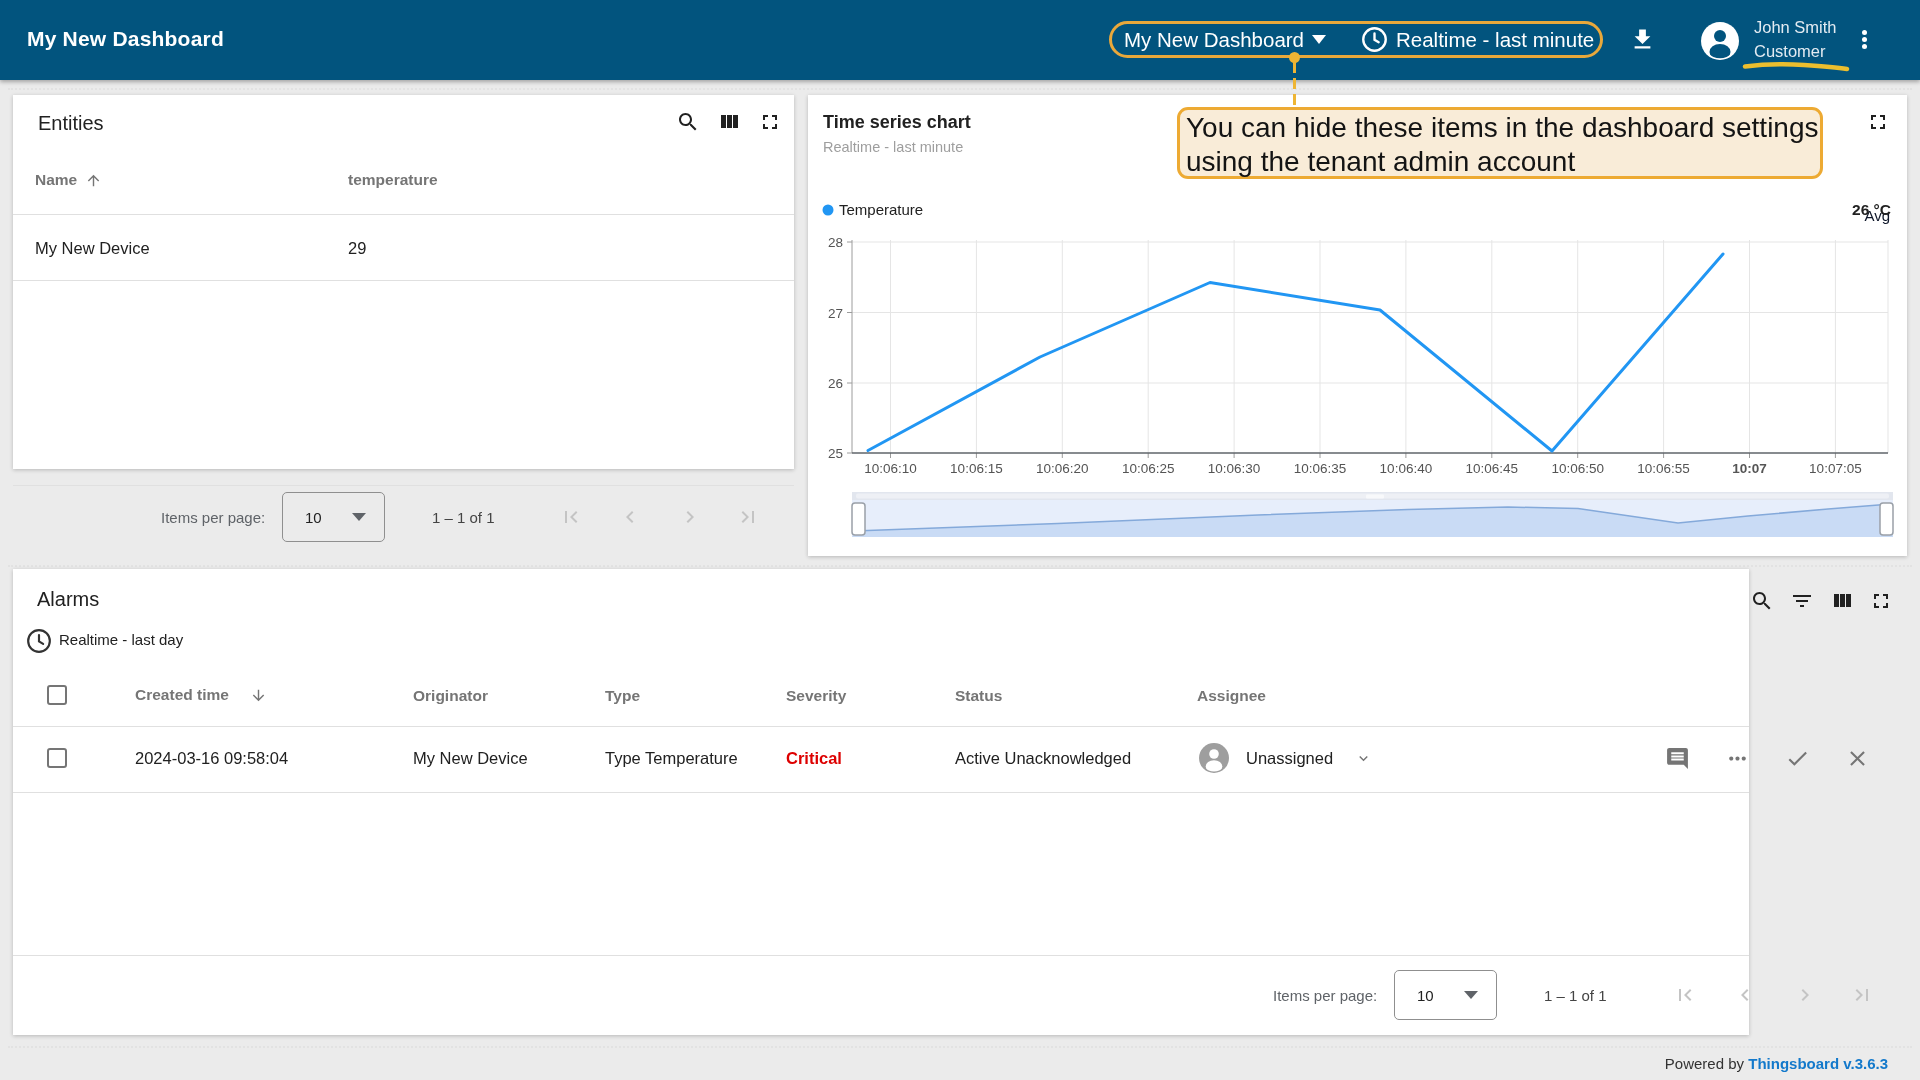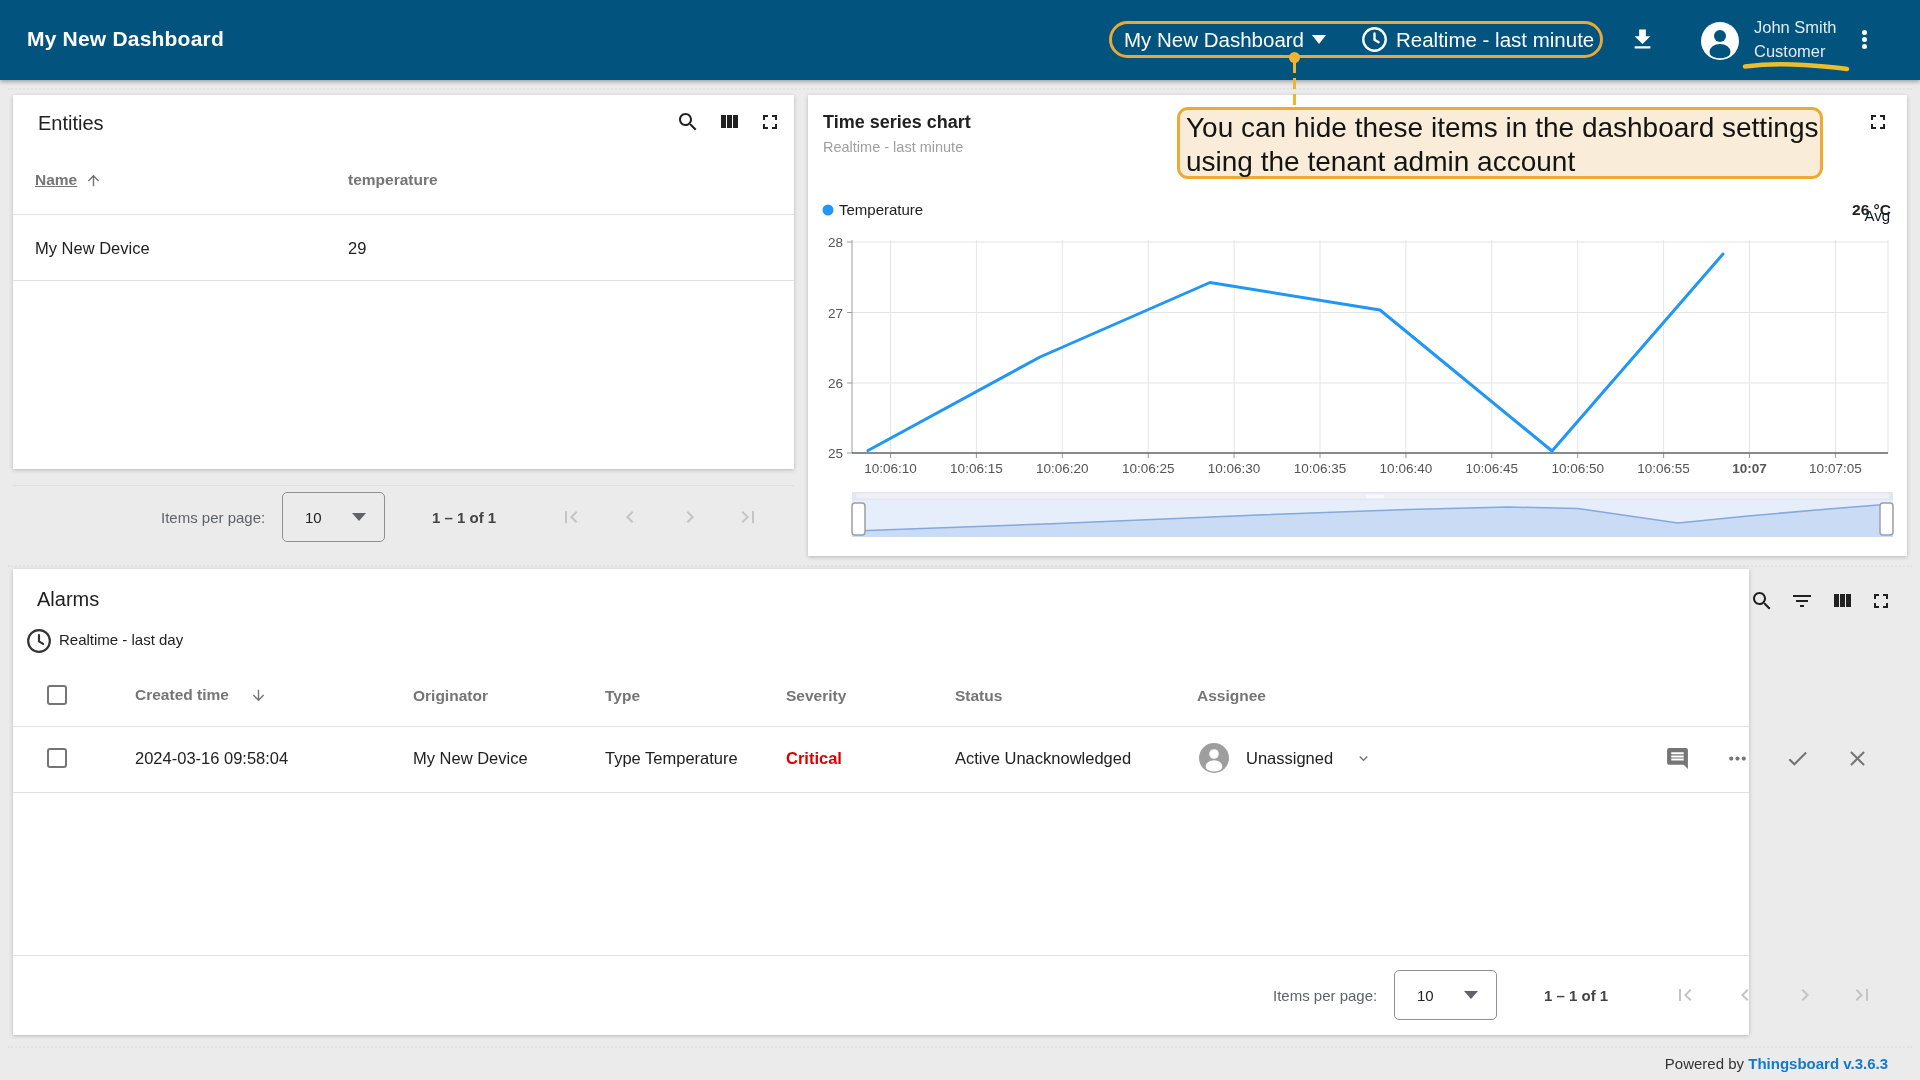--- a/index.html
+++ b/index.html
@@ -22,21 +22,21 @@
 #footer { position:absolute; right:32px; top:1055px; font-size:15px; color:#333; }
 #footer b { color:#1379cb; font-weight:700; }
 
 .head-label { position:absolute; font-size:15.5px; font-weight:700; color:#757575; }
 .cell { position:absolute; font-size:16.5px; color:#212121; }
 .divider { position:absolute; left:0; width:100%; border-top:1px solid #e0e0e0; }
 .pp-label { position:absolute; font-size:15px; color:#5f6368; }
 .sel-box { position:absolute; width:103px; height:50px; border:1px solid #8f8f8f; border-radius:5px; }
 .sel-val { position:absolute; font-size:15px; color:#212121; }
 .sel-tri { position:absolute; width:0; height:0; border-left:7px solid transparent; border-right:7px solid transparent; border-top:8px solid #5f6368; }
-.range-lab { position:absolute; font-size:15px; color:#444;font-weight:bold; }
+.range-lab { position:absolute; font-size:15px; color:#444; }
 .cbx { position:absolute; width:20px; height:20px; border:2.5px solid #757575; border-radius:3px; }
 </style>
 </head>
 <body>
 <div class="dash-line" style="top:88px;"></div>
 <div class="dash-line" style="top:565px;"></div>
 <div class="dash-line" style="top:1046px;"></div>
 
 <div id="topbar">
   <div id="tb-title">My New Dashboard</div>
@@ -80,21 +80,21 @@
 
   <svg class="abs" style="left:663px;top:15px;" width="24" height="24" viewBox="0 0 24 24" fill="#212121">
       <path d="M15.5 14h-.79l-.28-.27C15.41 12.59 16 11.11 16 9.5 16 5.91 13.09 3 9.5 3S3 5.91 3 9.5 5.91 16 9.5 16c1.61 0 3.09-.59 4.23-1.57l.27.28v.79l5 4.99L20.49 19l-4.99-5zm-6 0C7.01 14 5 11.99 5 9.5S7.01 5 9.5 5 14 7.01 14 9.5 11.99 14 9.5 14z"></path>
     </svg>
   <svg class="abs" style="left:704px;top:15px;" width="24" height="24" viewBox="0 0 24 24" fill="#212121">
       <path d="M4 5v13h5V5H4zm6 13h5V5h-5v13zm6-13v13h5V5h-5z"></path>
     </svg>
   <svg class="abs" style="left:745px;top:15px;" width="24" height="24" viewBox="0 0 24 24" fill="#212121">
       <path d="M7 14H5v5h5v-2H7v-3zm-2-4h2V7h3V5H5v5zm12 7h-3v2h5v-5h-2v3zM14 5v2h3v3h2V5h-5z"></path>
     </svg>
-  <div class="head-label" style="left:22px;top:76px;text-decoration:underline;">Name</div>
+  <div class="head-label" style="left:22px;top:76px;">Name</div>
   <svg class="abs" style="left:72px;top:77px;" width="17" height="17" viewBox="0 0 24 24" fill="#757575">
       <path d="M4 12l1.41 1.41L11 7.83V20h2V7.83l5.58 5.59L20 12l-8-8-8 8z"></path>
     </svg>
   <div class="head-label" style="left:335px;top:76px;">temperature</div>
   <div class="divider" style="top:119px;"></div>
   <div class="cell" style="left:22px;top:144px;">My New Device</div>
   <div class="cell" style="left:335px;top:144px;">29</div>
   <div class="divider" style="top:185px;"></div>
   <div class="divider" style="top:390px;"></div>
   <div class="pp-label" style="left:148px;top:414px;">Items per page:</div>

